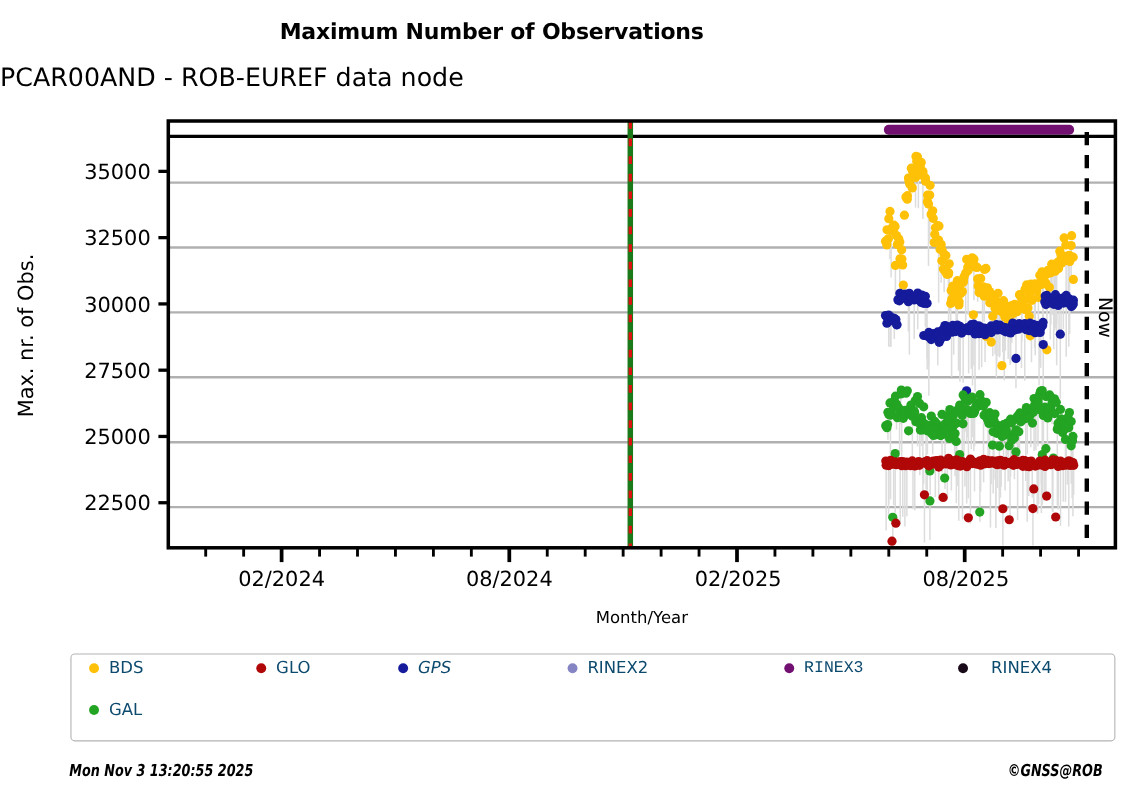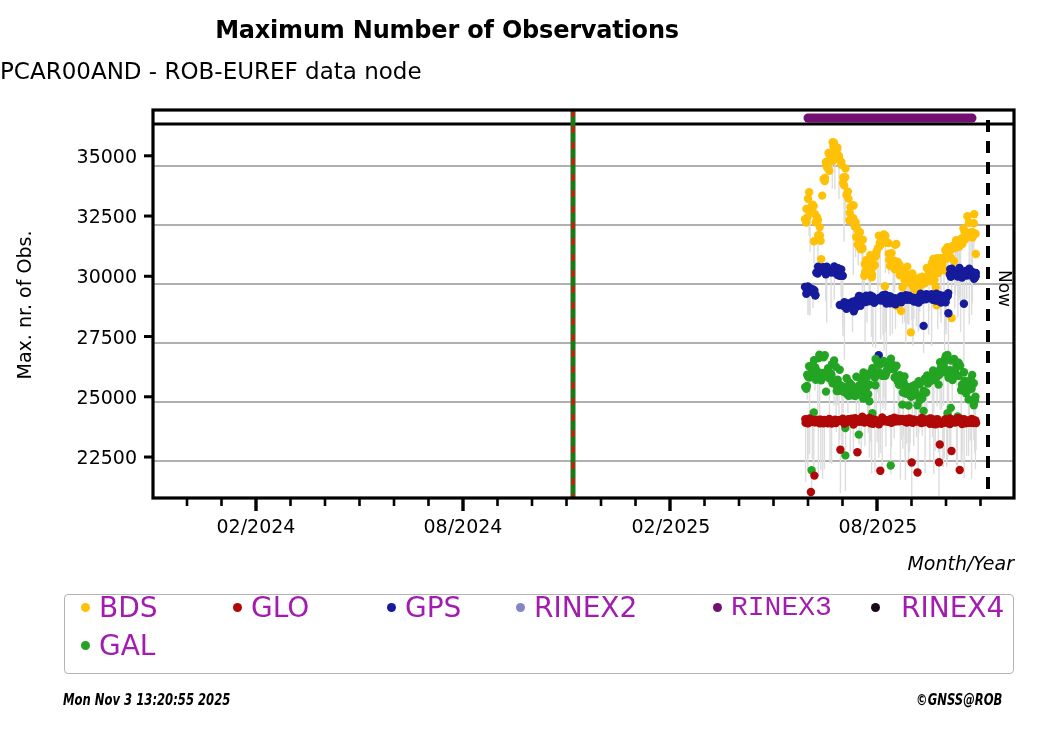--- a/index.html
+++ b/index.html
@@ -18,21 +18,21 @@
     position: absolute;
     left: 0; top: 0;
     width: 1040px;
     height: 734px;
   }
   .title {
     position: absolute;
     left: 0; top: 16px;
     width: 894px;
     text-align: center;
-    font-size: 24px;
+    font-size: 20px;
     font-weight: bold;
     color: #000;
     letter-spacing: -0.2px;
   }
   .subtitle {
     position: absolute;
     left: 0; top: 58px;
     width: 1040px;
     font-size: 23px;
     font-weight: normal;
@@ -53,24 +53,23 @@
   .ylabel span {
     transform: rotate(-90deg);
     white-space: nowrap;
     display: inline-block;
   }
   .xlabel {
     position: absolute;
     left: 153px;
     top: 552px;
     width: 861px;
-    text-align: right;
-    font-size: 19px;
+    text-align: center;
+    font-size: 15px;
     color: #000;
-    font-style: italic;
   }
   .plot-svg {
     position: absolute;
     left: 0; top: 0;
   }
   .legend-box {
     position: absolute;
     left: 64px;
     top: 594px;
     width: 950px;
@@ -92,22 +91,22 @@
   }
   .legend-dot {
     width: 9px;
     height: 9px;
     border-radius: 50%;
     display: inline-block;
     margin-right: 9px;
     flex: none;
   }
   .legend-label {
-    font-size: 28px;
-    color: #a21caf;
+    font-size: 15px;
+    color: #0c4a6e;
   }
   .footer-left {
     position: absolute;
     left: 63px;
     top: 691px;
     font-size: 15px;
     font-style: italic;
     font-weight: bold;
     font-family: "DejaVu Sans Condensed", "Liberation Sans Narrow", "Liberation Sans", sans-serif;
     color: #000;
@@ -1363,21 +1362,21 @@
   <div class="legend-box">
     <div class="legend-row" id="legend-row-1" style="left:16px; top:12px;">
         <div class="legend-item" style="position: absolute; left: 0px;">
           <span class="legend-dot" style="background: rgb(255, 193, 7);"></span>
           <span class="legend-label">BDS</span>
         </div>
         <div class="legend-item" style="position: absolute; left: 152px; text-align: right;">
           <span class="legend-dot" style="background: rgb(176, 8, 8);"></span>
           <span class="legend-label">GLO</span>
         </div>
-        <div class="legend-item" style="position: absolute; left: 306px;">
+        <div class="legend-item" style="position: absolute; left: 281px; font-style: italic;">
           <span class="legend-dot" style="background: rgb(21, 27, 155);"></span>
           <span class="legend-label">GPS</span>
         </div>
         <div class="legend-item" style="position: absolute; left: 435px; justify-content: flex-end;">
           <span class="legend-dot" style="background: rgb(133, 133, 196);"></span>
           <span class="legend-label">RINEX2</span>
         </div>
         <div class="legend-item" style="position: absolute; left: 632px; font-family: Liberation Mono, monospace;">
           <span class="legend-dot" style="background: rgb(114, 16, 114);"></span>
           <span class="legend-label">RINEX3</span>

